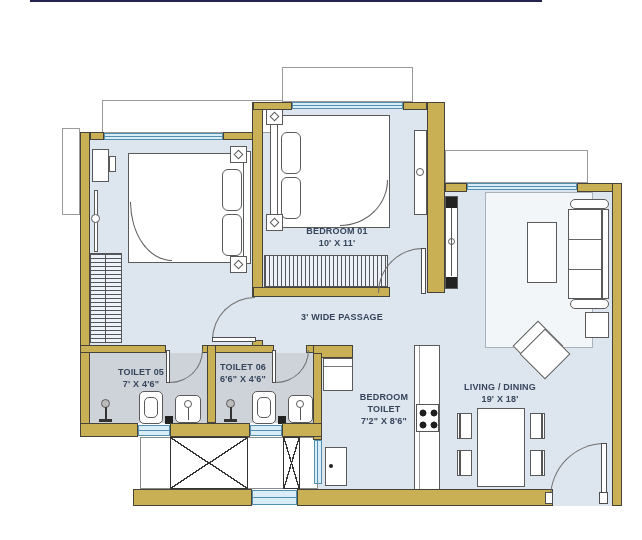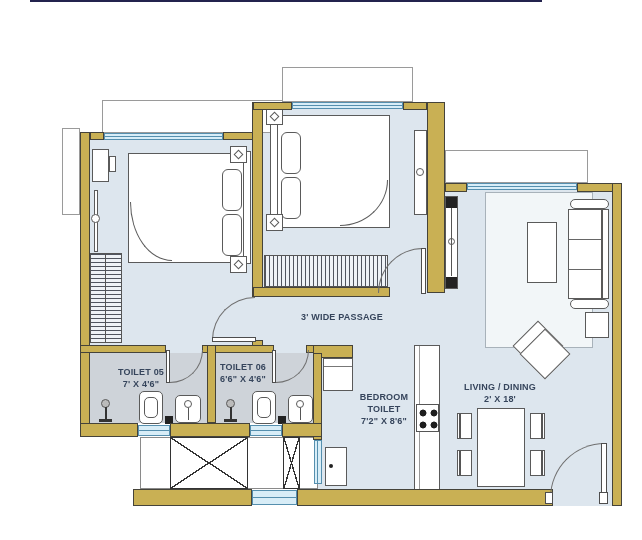--- a/index.html
+++ b/index.html
@@ -209,35 +209,39 @@
   <div class="a arc arc-br" style="left:170px;top:350px;width:33px;height:33px" data-name="toilet02-door-arc"></div>
   <div class="a leaf" style="left:166px;top:350px;width:4px;height:33px" data-name="toilet02-door-leaf"></div>
   <div class="a arc arc-br" style="left:276px;top:350px;width:33px;height:33px" data-name="toilet01-door-arc"></div>
   <div class="a leaf" style="left:272px;top:350px;width:4px;height:33px" data-name="toilet01-door-leaf"></div>
   <div class="a floor-blue" style="left:553px;top:489px;width:49px;height:17px;z-index:21" data-name="entrance-threshold"></div>
   <div class="a arc arc-tl" style="left:550px;top:443px;width:55px;height:55px" data-name="entrance-door-arc"></div>
   <div class="a leaf" style="left:601px;top:443px;width:6px;height:56px" data-name="entrance-door-leaf"></div>
   <div class="a leaf" style="left:545px;top:492px;width:8px;height:12px" data-name="entrance-jamb-left"></div>
   <div class="a leaf" style="left:599px;top:492px;width:9px;height:12px" data-name="entrance-jamb-right"></div>
 
+  <div class="lbl" style="left:337px;top:225px" data-name="bedroom01-label">
+    <div data-name="bedroom01-name">BEDROOM 01</div>
+    <div data-name="bedroom01-size">10' X 11'</div>
+  </div>
   <div class="lbl" style="left:342px;top:311px" data-name="passage-label">
     <div data-name="passage-name">3' WIDE PASSAGE</div>
   </div>
   <div class="lbl" style="left:141px;top:366px" data-name="toilet02-label">
     <div data-name="toilet02-name">TOILET 05</div>
     <div data-name="toilet02-size">7' X 4'6"</div>
   </div>
   <div class="lbl" style="left:243px;top:361px" data-name="toilet01-label">
     <div data-name="toilet01-name">TOILET 06</div>
     <div data-name="toilet01-size">6'6" X 4'6"</div>
   </div>
   <div class="lbl" style="left:384px;top:391px" data-name="kitchen-label">
     <div data-name="kitchen-name-line1">BEDROOM</div>
     <div data-name="kitchen-name-line2">TOILET</div>
     <div data-name="kitchen-size">7'2" X 8'6"</div>
   </div>
   <div class="lbl" style="left:500px;top:381px" data-name="living-dining-label">
     <div data-name="living-dining-name">LIVING / DINING</div>
-    <div data-name="living-dining-size">2' X 18'</div>
+    <div data-name="living-dining-size">19' X 18'</div>
   </div>
 
 
 </div>
 
 </body></html>

